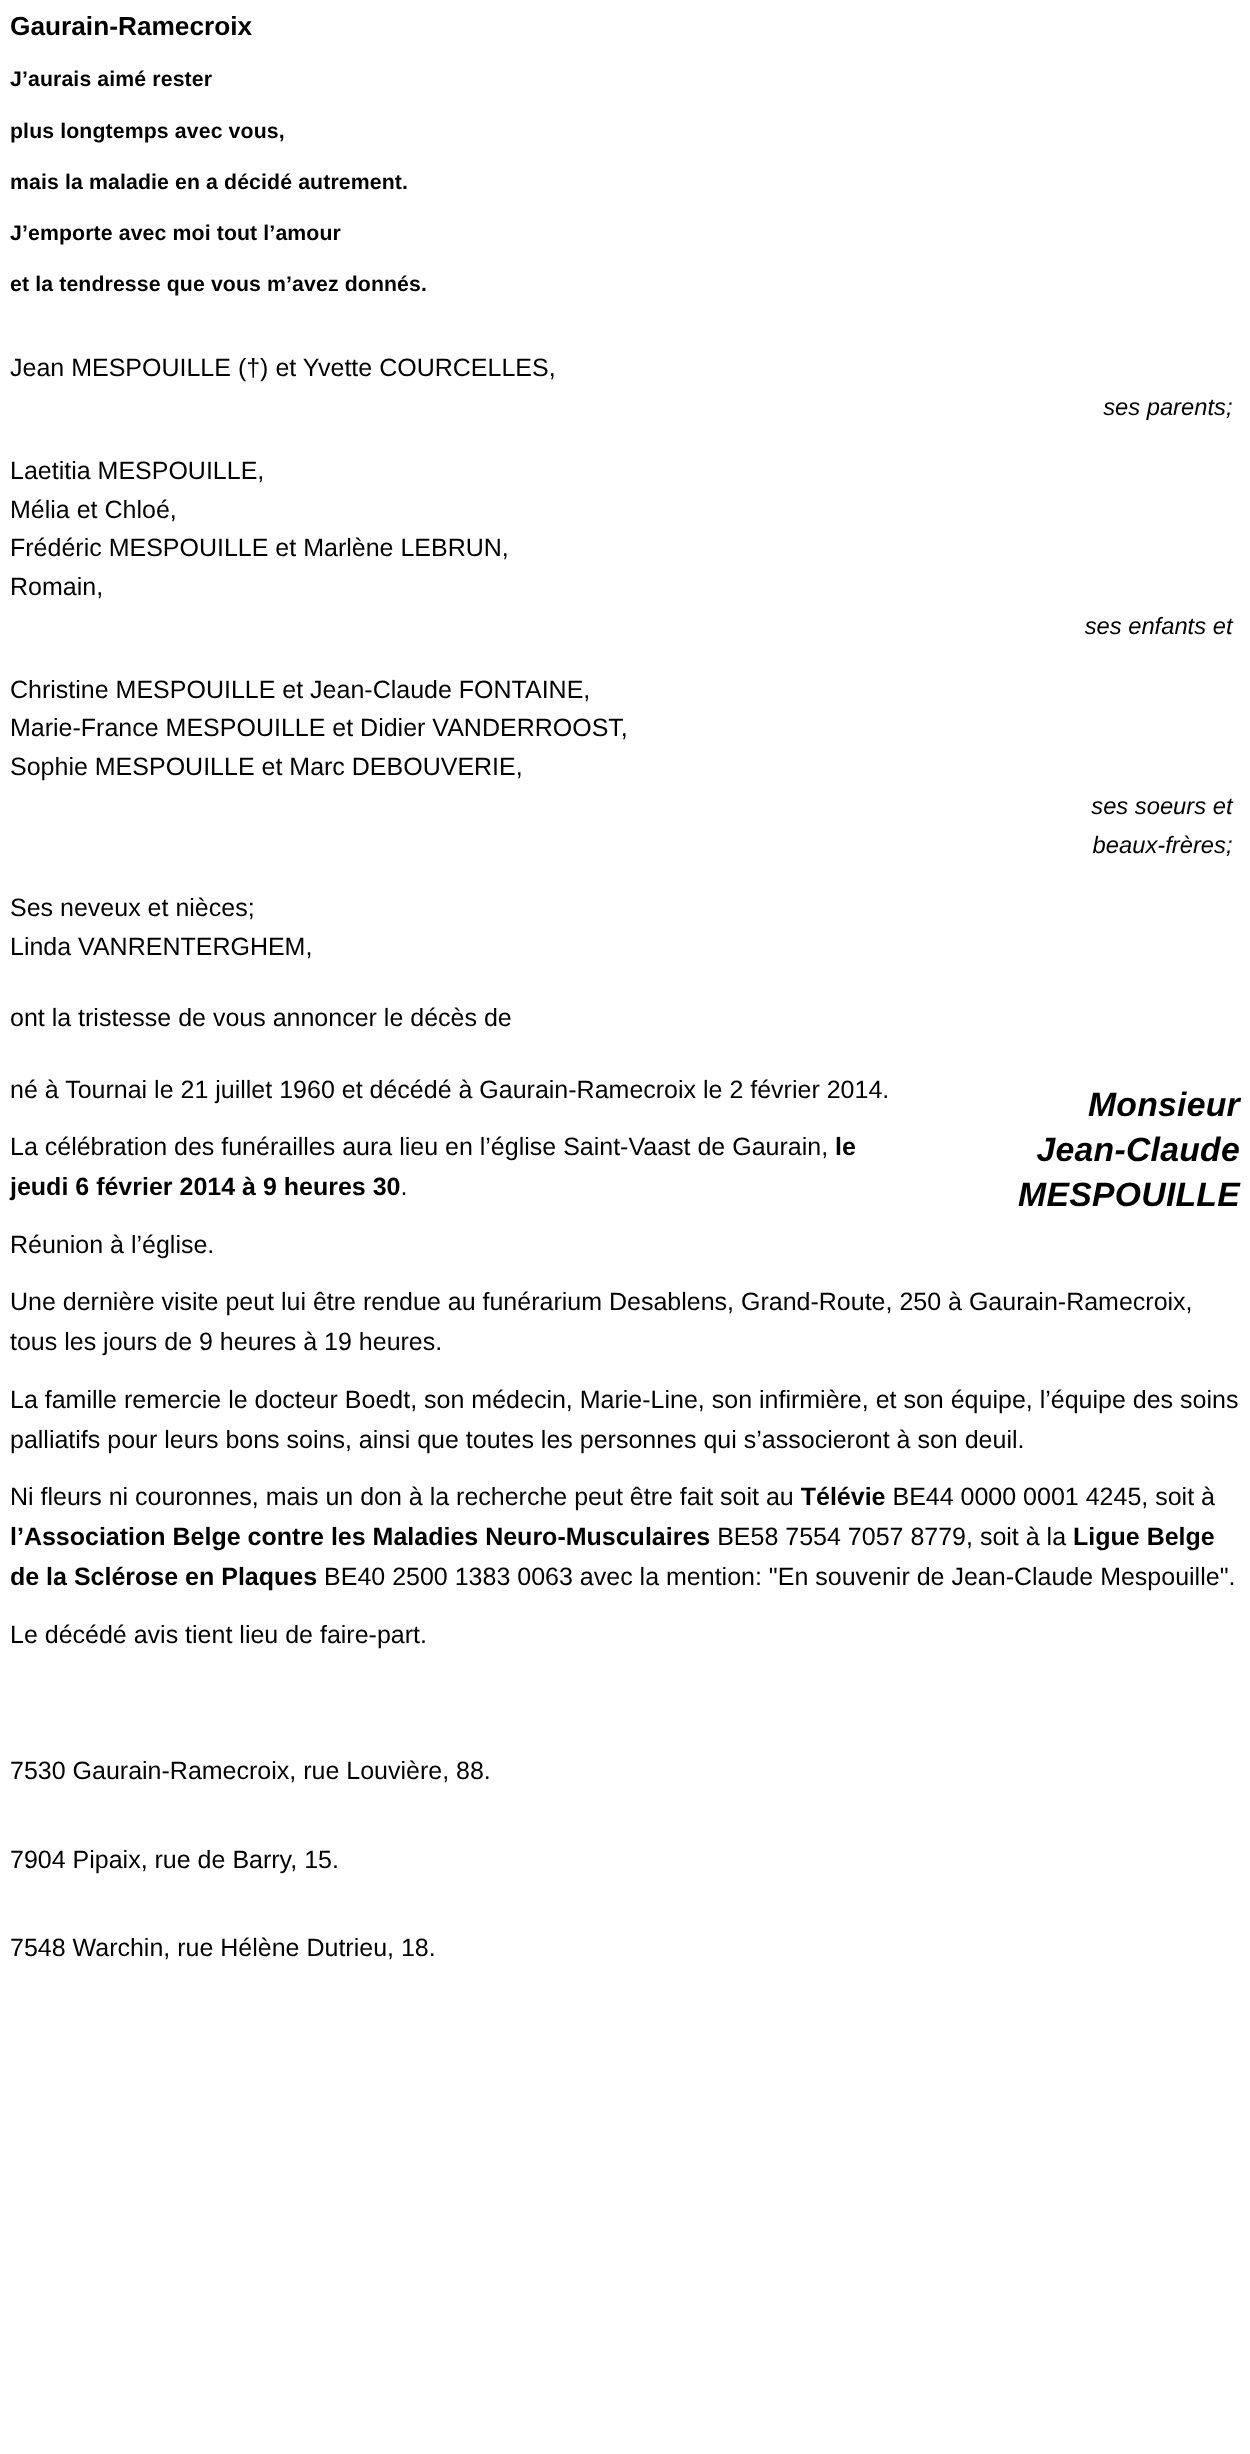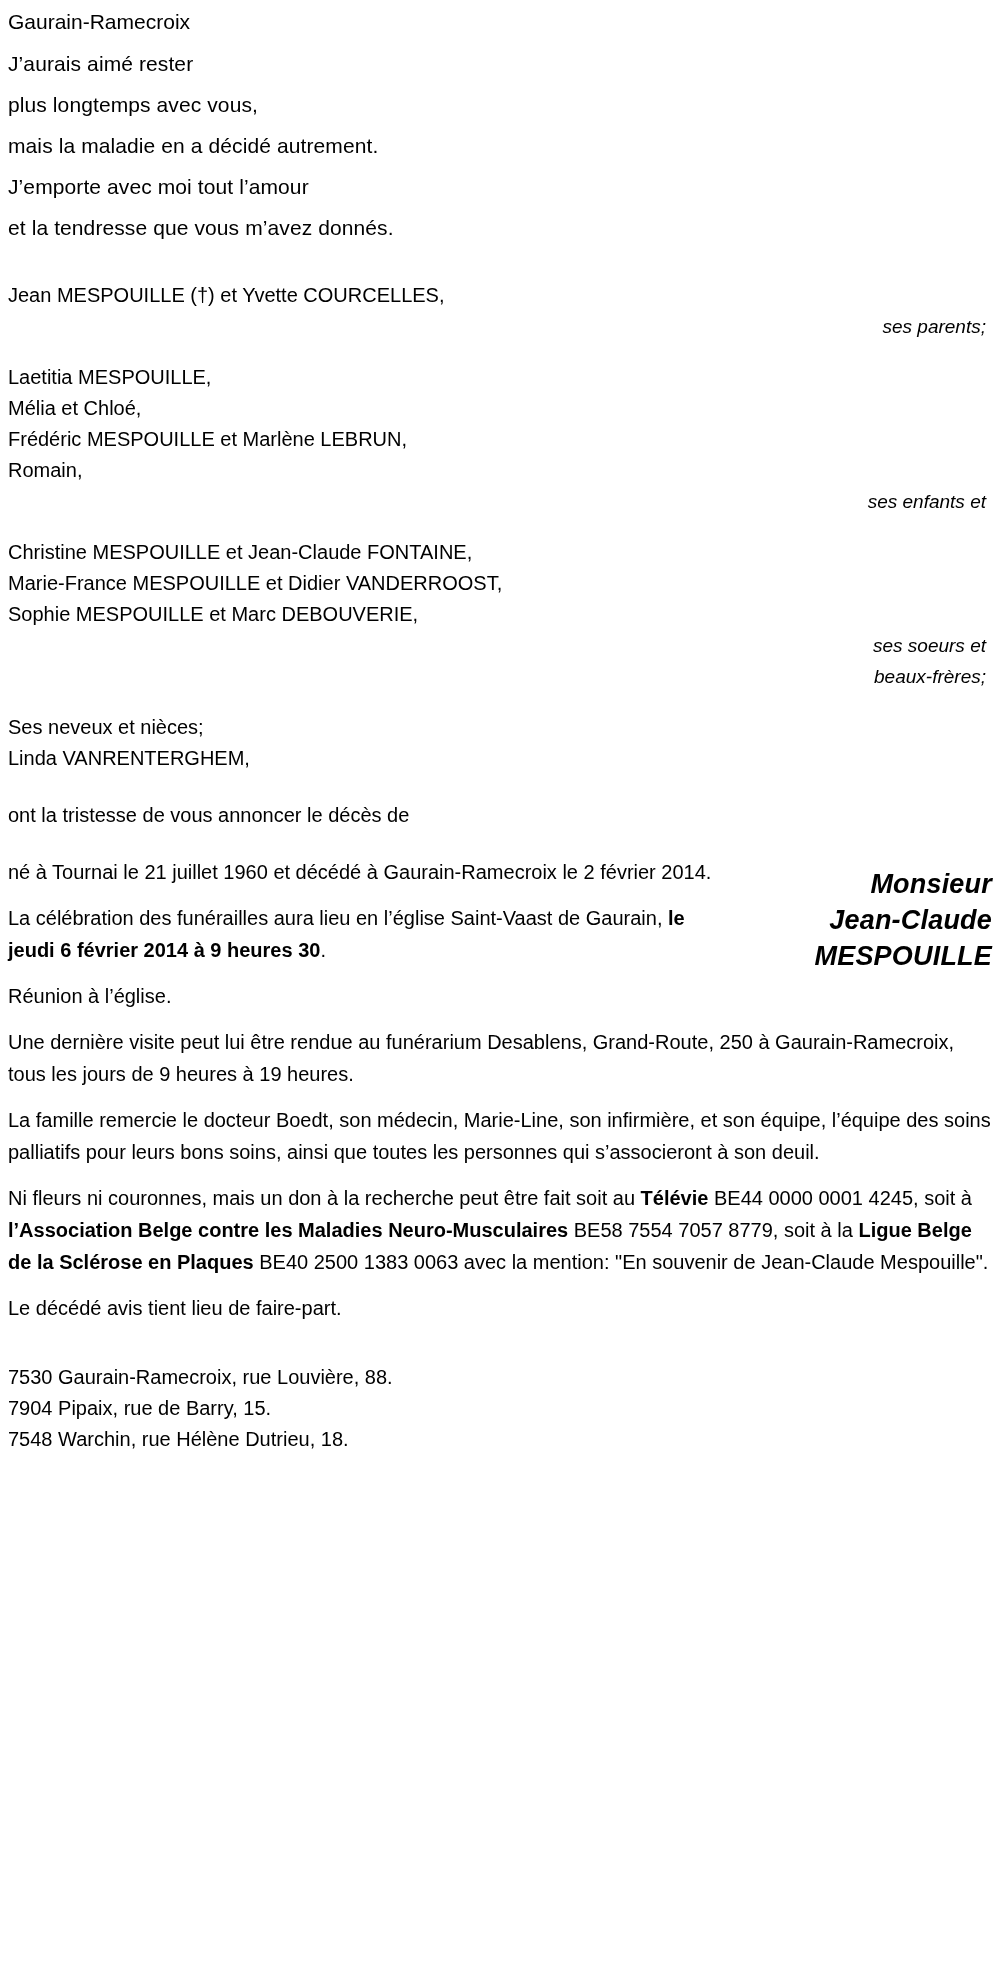--- a/index.html
+++ b/index.html
@@ -21,30 +21,30 @@
     min-height: 1963px;
     padding: 0;
     box-sizing: border-box;
   }
 
   
   .locality {
     font-size: 21px;
     line-height: 27px;
     padding: 8px 16px 0 8px;
-    font-weight: 400;
+    font-weight: 700;
   }
 
   .poem {
     padding: 8px 0 0 8px;
   }
   .poem-line {
-    font-size: 21px;
+    font-size: 17px;
     line-height: 41px;
-    font-weight: normal;
+    font-weight: bold;
     letter-spacing: 0.1px;
   }
 
   
   .relations {
     margin-top: 32px;
     padding: 0 8px 0 8px;
   }
   .rel-group {
     margin-bottom: 10px;
@@ -98,20 +98,21 @@
   .para b { font-weight: bold; }
 
   .clear { clear: both; }
 
   .addresses {
     padding: 24px 8px 0 8px;
   }
   .addr-line {
     font-size: 20px;
     line-height: 31px;
+    margin-top: 40px;
   }
 </style>
 </head>
 <body>
 
 <div class="page">
 
   <div class="locality">Gaurain-Ramecroix</div>
 
   <div class="poem">

